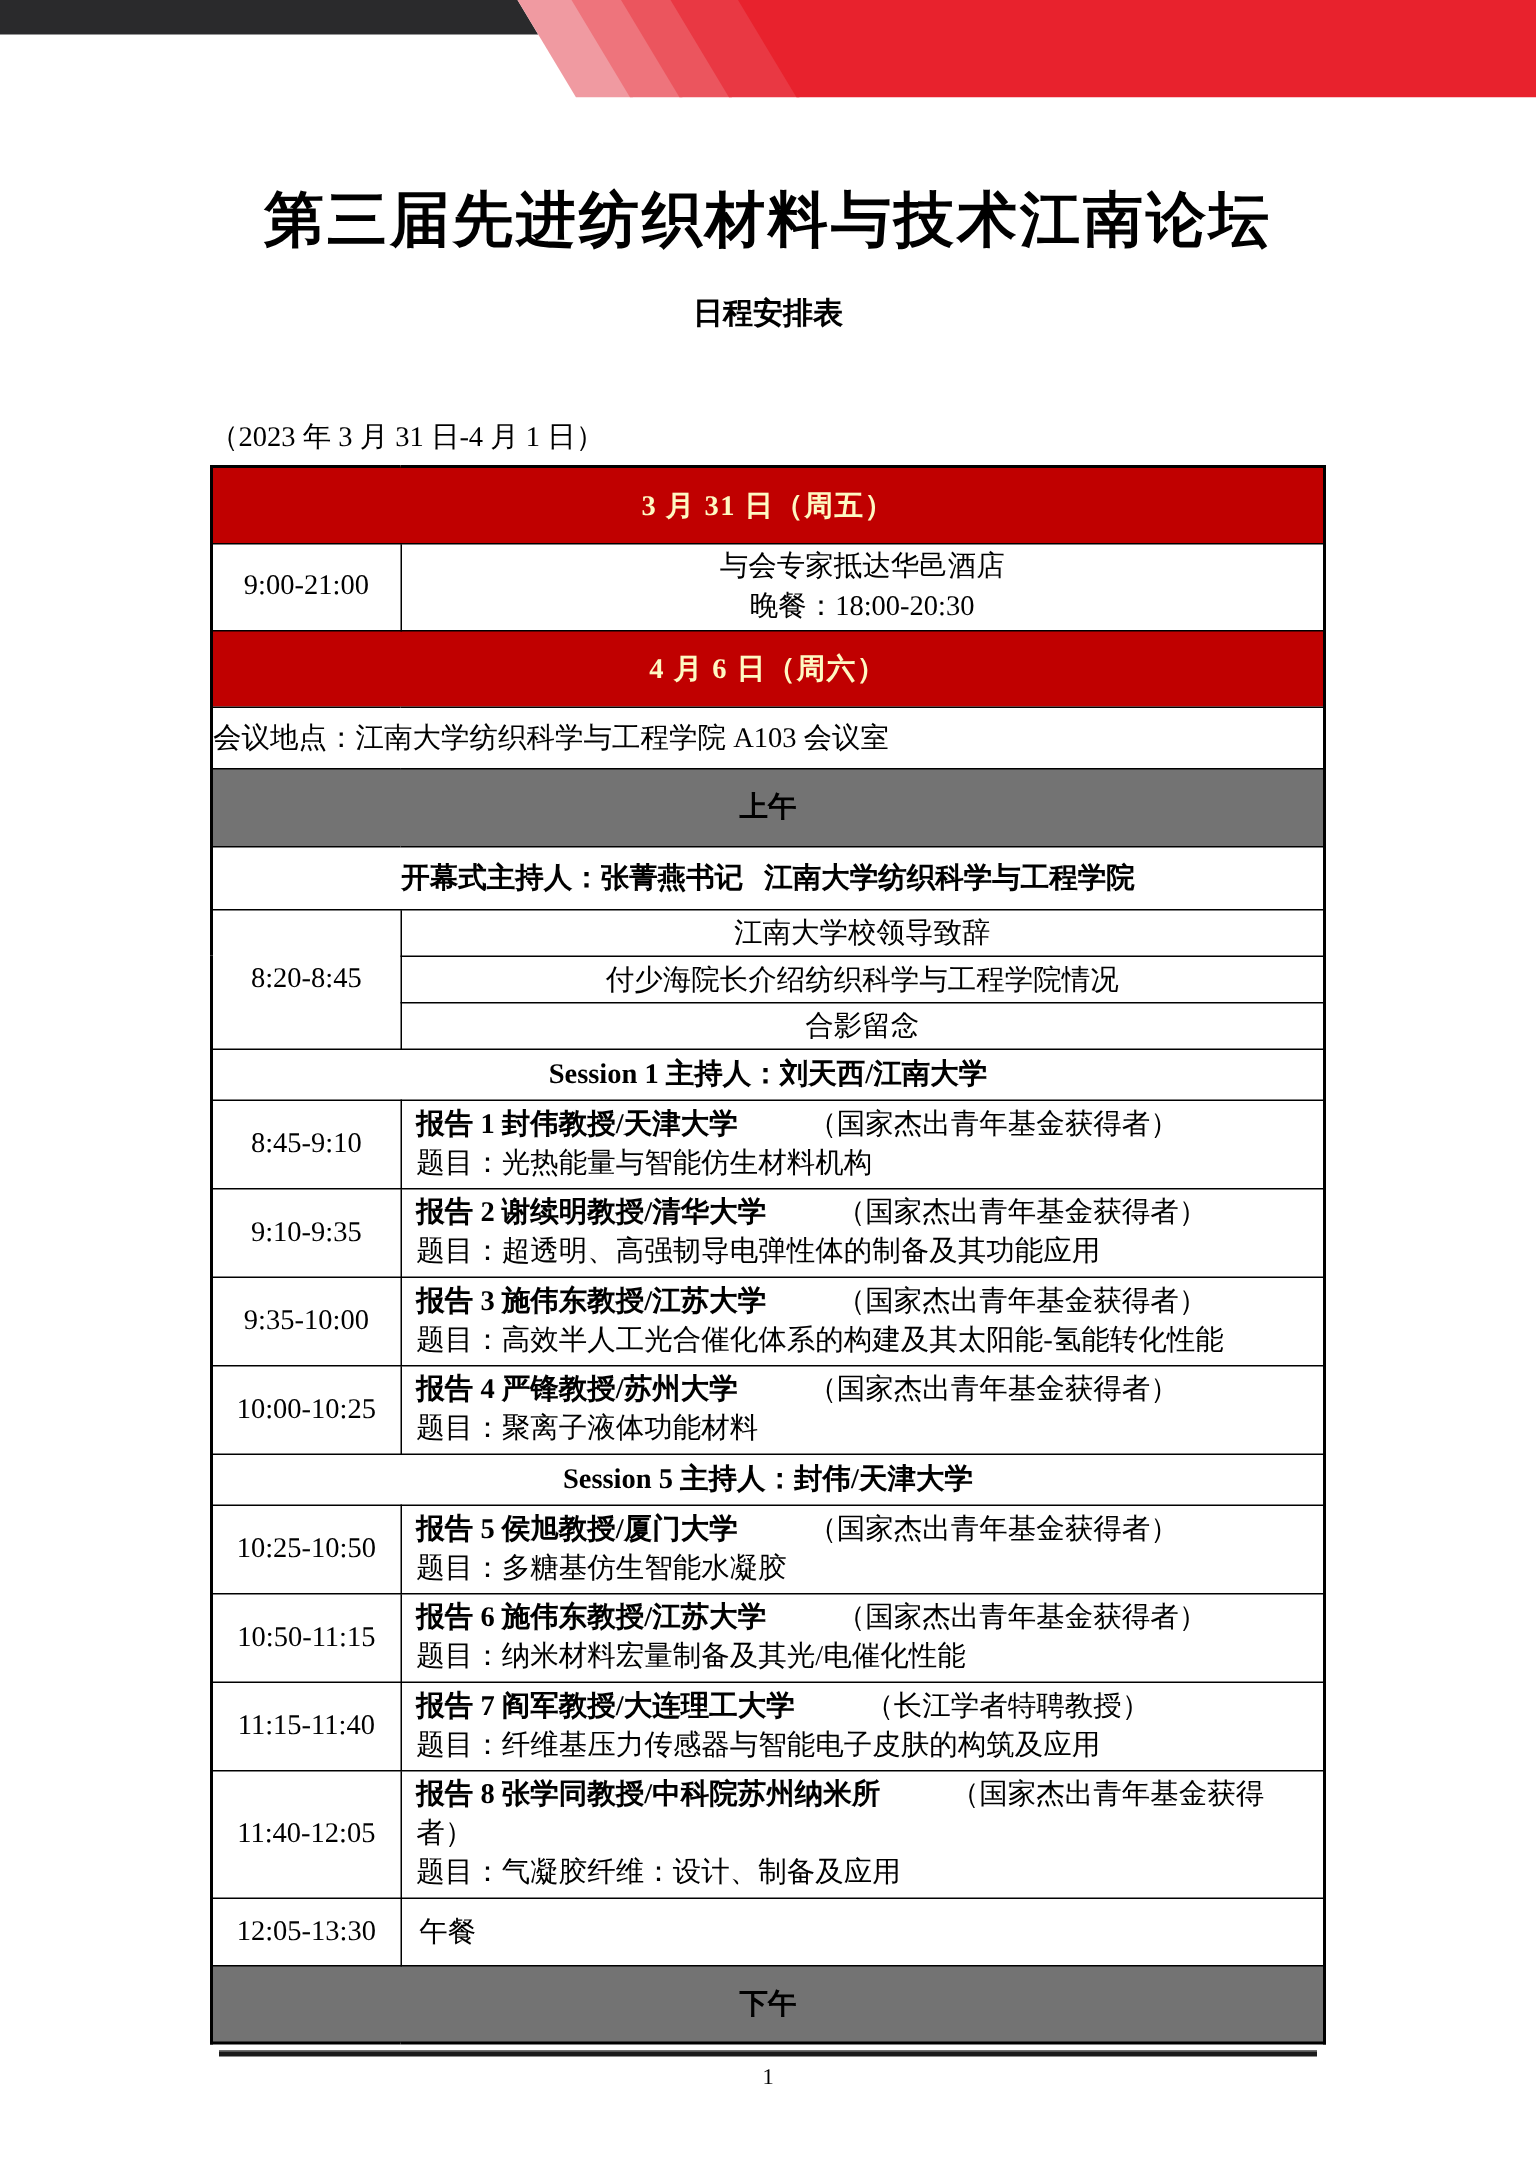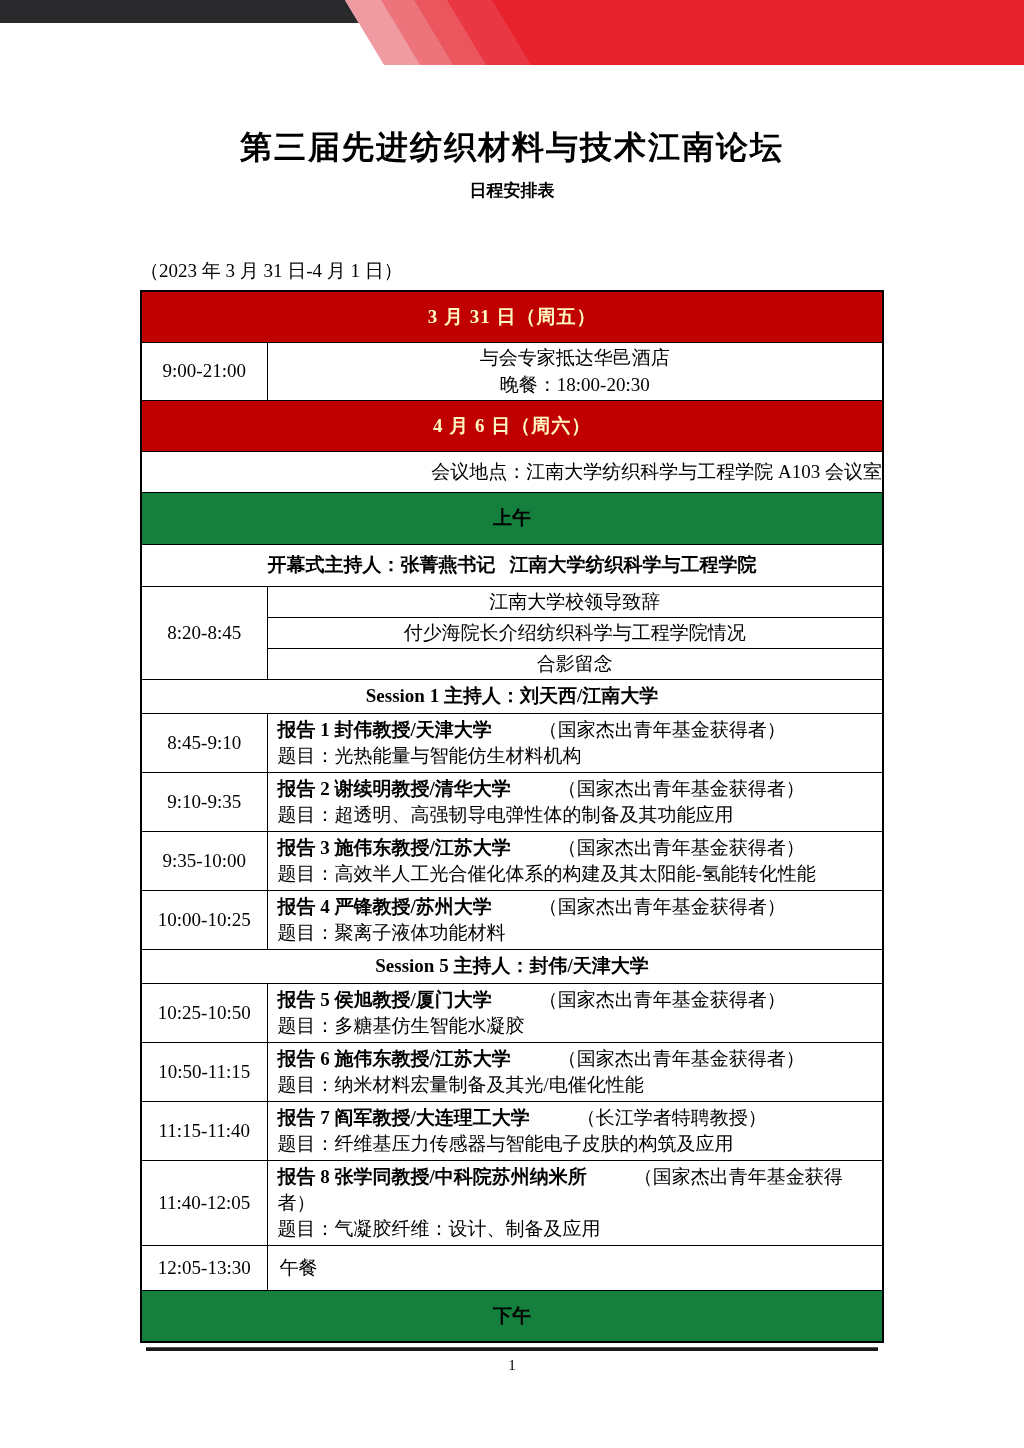--- a/index.html
+++ b/index.html
@@ -12,38 +12,38 @@
   .black-bar { left:-30px; width:375px; height:23px; background:#2a2a2c; }
   .stripe1 { left:345px; width:38px; height:65px; background:#f09aa1; }
   .stripe2 { left:381px; width:35px; height:65px; background:#ee747c; }
   .stripe3 { left:414px; width:35px; height:65px; background:#eb555e; }
   .stripe4 { left:447px; width:47px; height:65px; background:#e93843; }
   .red-band { left:492px; width:600px; height:65px; background:#e8222d; }
 
   
   .doc-header { text-align:center; }
   .doc-title { margin-top:123px; font-family:"Liberation Sans","DejaVu Sans",sans-serif;
-               font-weight:900; font-size:32px; line-height:48px; letter-spacing:2px; }
-  .doc-subtitle { margin-top:8px; font-family:"Liberation Sans","DejaVu Sans",sans-serif;
-                  font-weight:900; font-size:17px; }
+               font-weight:900; font-size:40px; line-height:48px; letter-spacing:2px; }
+  .doc-subtitle { margin-top:24px; font-family:"Liberation Sans","DejaVu Sans",sans-serif;
+                  font-weight:900; font-size:20px; }
 
   .content { width:744px; margin:0 auto; }
   .date-range { margin-top:56px; text-align:left; padding-right:14px; font-size:19px; }
 
   
   table.schedule { width:744px; margin:6px auto 0; border-collapse:collapse; table-layout:fixed;
                    border:2px solid #000; }
   table.schedule td { border:1px solid #000; font-size:19px; vertical-align:middle; }
   td.day-header { background:#c00000; color:#fef9c3; font-weight:bold; font-size:23px;
                   text-align:center; height:51px; letter-spacing:1px; }
   td.time { text-align:center; font-size:19px; }
   td.center { text-align:center; }
   .arrival-cell div { line-height:27px; }
-  td.venue { text-align:right; height:41px; font-size:19px; }
-  td.ampm { background:#15803d; font-weight:bold; font-size:23px; text-align:center; height:52px; }
+  td.venue { text-align:left; height:41px; font-size:19px; }
+  td.ampm { background:#737373; font-weight:bold; font-size:23px; text-align:center; height:52px; }
   td.opening { font-weight:bold; font-size:20px; text-align:center; height:42px; }
   td.opening .aff { margin-left:14px; }
   td.op-item { text-align:center; height:31px; }
   td.session { font-weight:bold; font-size:20px; text-align:center; height:34px; }
   td.report { padding:3px 10px; }
   td.report .rl1 { font-weight:bold; line-height:26px; }
   td.report .rl1 .honor { font-weight:normal;padding-left:47px; }
   td.report .rl2 { line-height:26px; }
   tr.report-row td { height:55px; }
   tr.arrival-row td { height:58px; }

